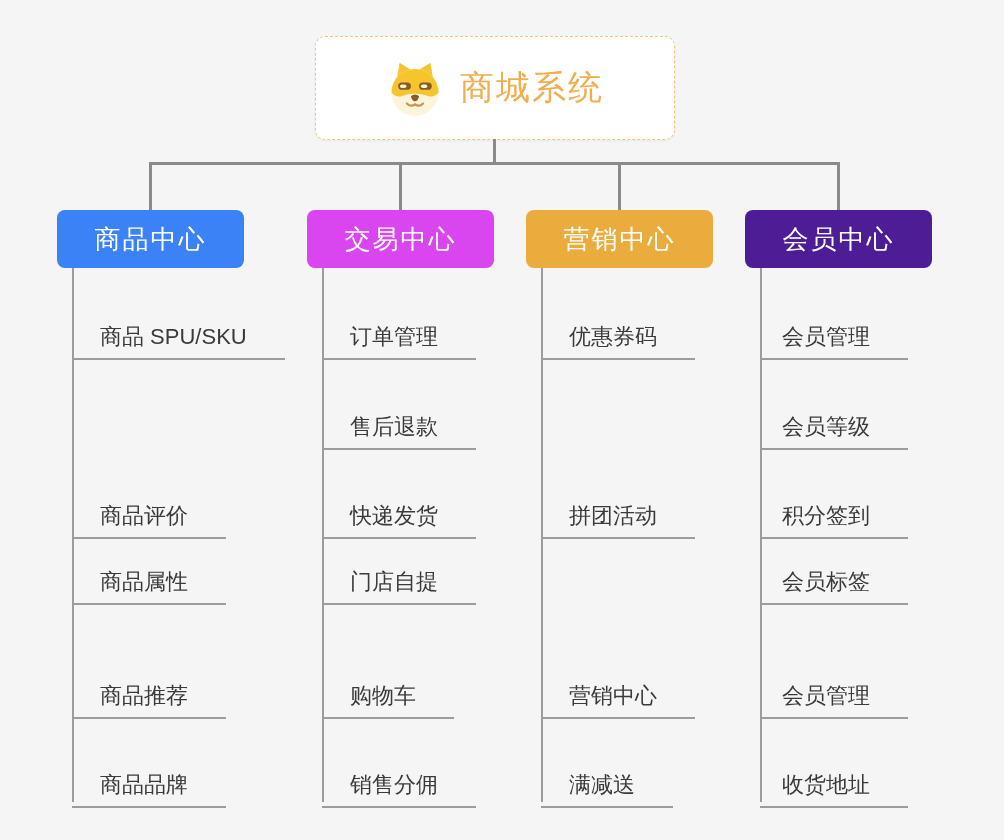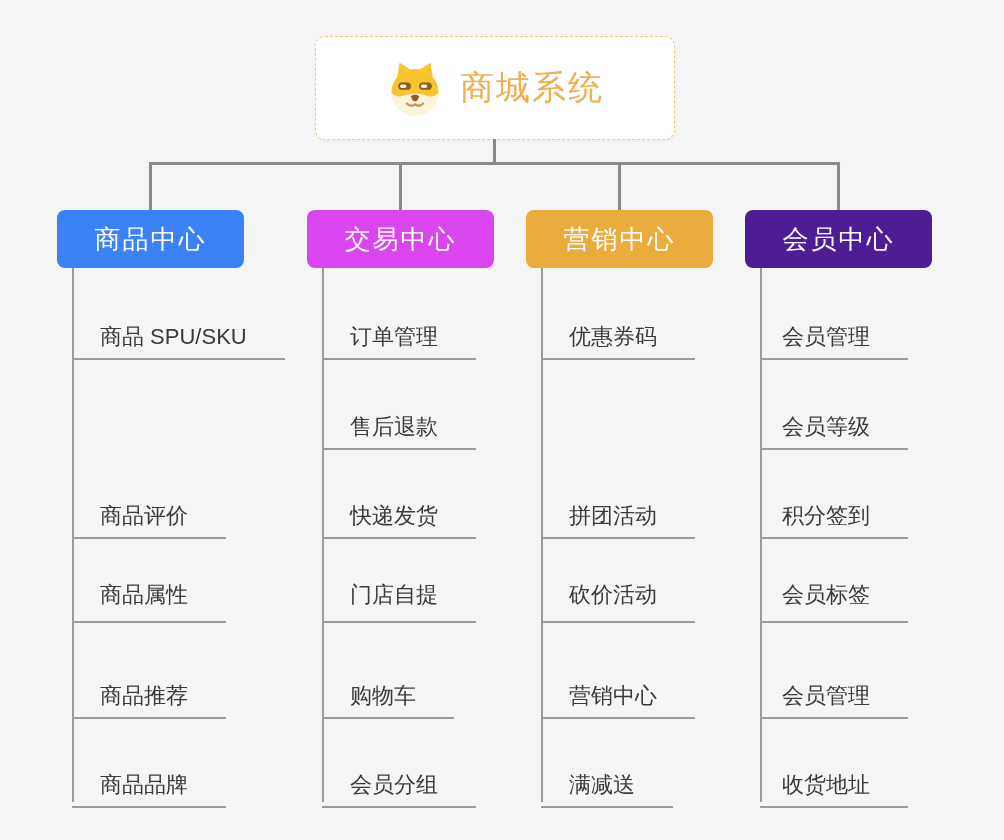--- a/index.html
+++ b/index.html
@@ -84,21 +84,21 @@
     white-space:nowrap;
     cursor:pointer;
   }
   .c1{left:72px;}
   .c2{left:322px;}
   .c3{left:541px;}
   .c4{left:760px;padding-left:22px;}
   .r1{top:312px;}
   .r2{top:402px;}
   .r3{top:491px;}
-  .r4{top:575px;align-items:center;}
+  .r4{top:557px;}
   .r5{top:671px;}
   .r6{top:760px;}
 </style>
 </head>
 <body>
 
 <div class="canvas">
 
   <div class="root-node">
     <svg class="doge" viewBox="0 0 64 64" aria-hidden="true">
@@ -166,32 +166,29 @@
   <div class="leaf c2 r3">
       <span>快递发货</span>
     </div>
   <div class="leaf c2 r4">
       <span>门店自提</span>
     </div>
   <div class="leaf c2 r5">
       <span>购物车</span>
     </div>
   <div class="leaf c2 r6">
-      <span>会员分组</span>
+      <span>销售分佣</span>
     </div>
 
   <div class="leaf c3 r1">
       <span>优惠券码</span>
     </div>
   <div class="leaf c3 r3">
       <span>拼团活动</span>
     </div>
-  <div class="leaf c3 r4">
-      <span>砍价活动</span>
-    </div>
   <div class="leaf c3 r5">
       <span>营销中心</span>
     </div>
   <div class="leaf c3 r6">
       <span>满减送</span>
     </div>
 
   <div class="leaf c4 r1">
       <span>会员管理</span>
     </div>

